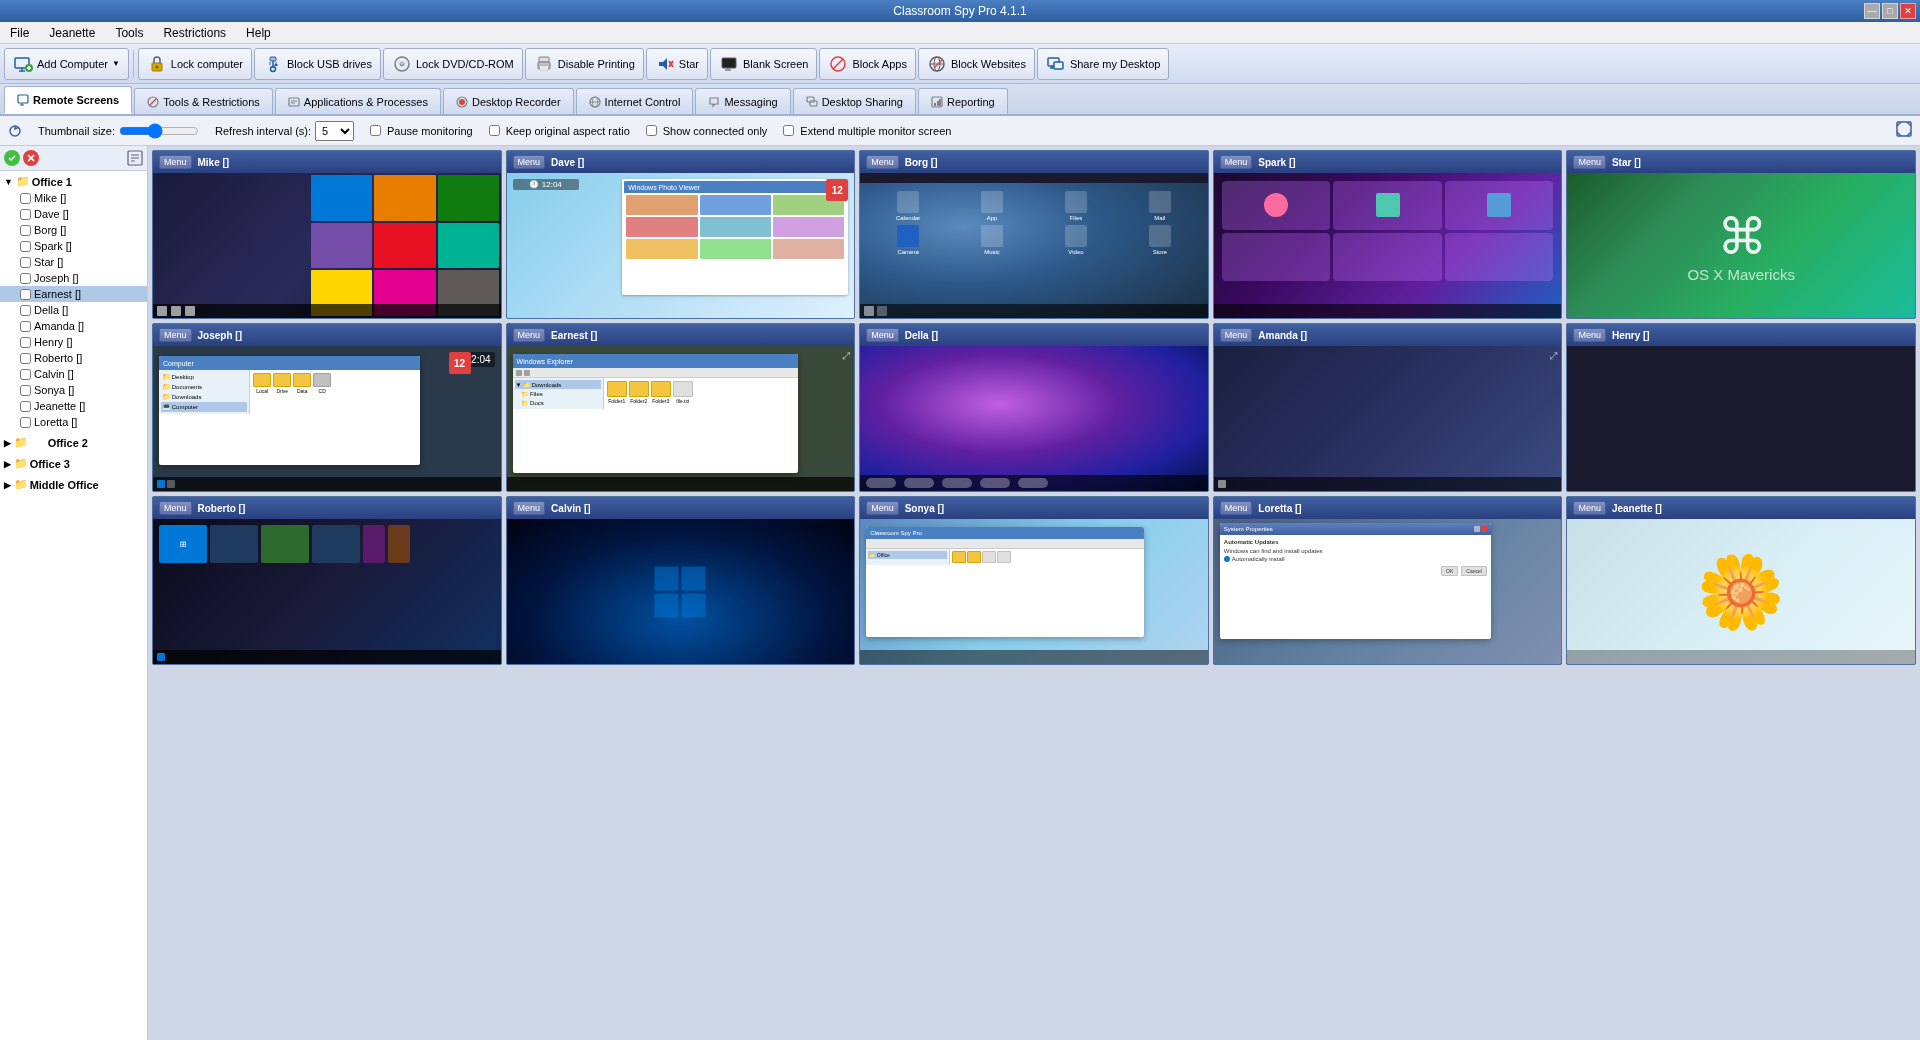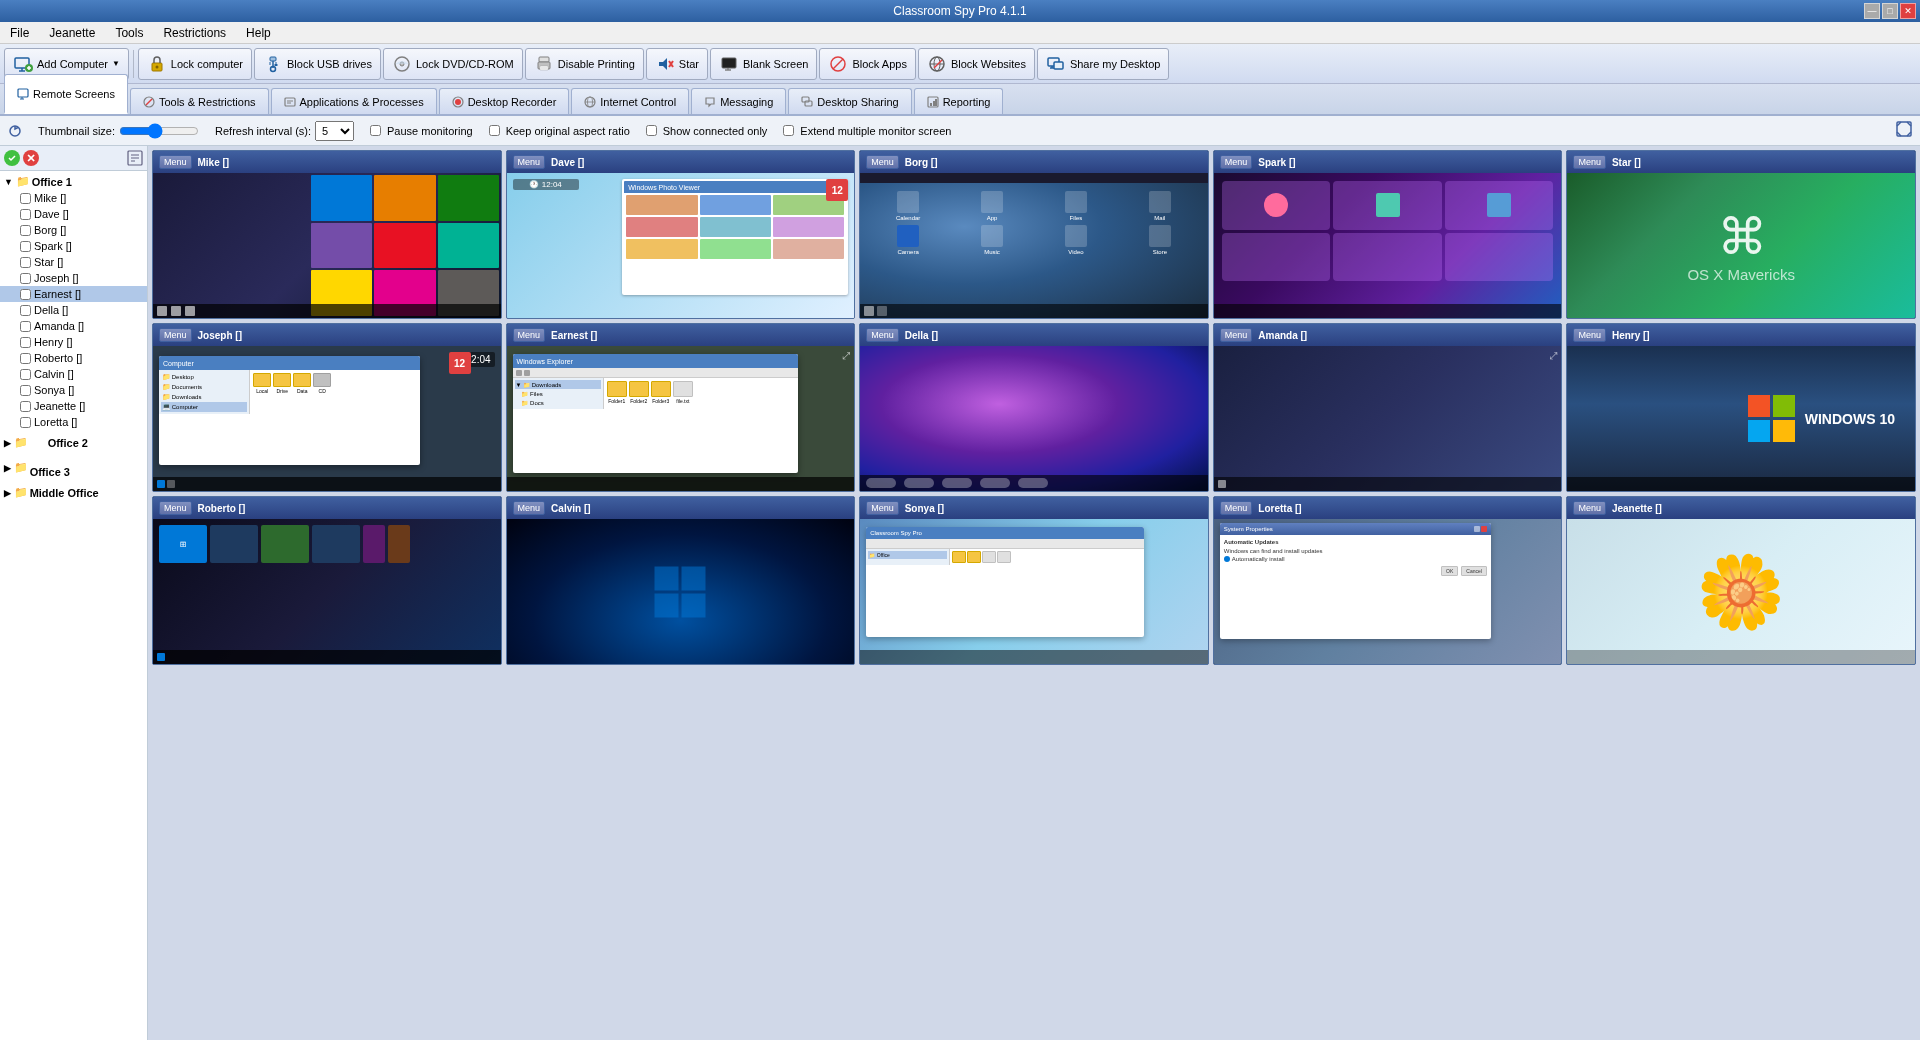--- a/index.html
+++ b/index.html
@@ -87,23 +87,23 @@
       cursor: pointer;
       font-size: 11px;
       display: flex;
       align-items: center;
       gap: 4px;
       margin-right: 2px;
       height: 26px;
     }
     .tab.active {
       background: white;
-      font-weight: normal;
+      font-weight: bold;
       border-bottom: 2px solid white;
-      height: 40px;
+      height: 28px;
     }
 
     
     #options-bar {
       background: #eef2f8;
       height: 30px;
       display: flex;
       align-items: center;
       padding: 0 8px;
       gap: 16px;
@@ -626,21 +626,21 @@
       <div class="tree-group-header">
         <span class="tri">▶</span>
         <span class="folder-orange">📁</span>
         <span style="margin-left:20px;">Office 2</span>
       </div>
     </div>
     <div class="tree-group">
       <div class="tree-group-header">
         <span class="tri">▶</span>
         <span class="folder-orange">📁</span>
-        <span style="margin-left:2px;margin-top:9px;">Office 3</span>
+        <span style="margin-left:2px;">Office 3</span>
       </div>
     </div>
     <div class="tree-group">
       <div class="tree-group-header">
         <span class="tri">▶</span>
         <span class="folder-orange">📁</span>
         <span style="margin-left:2px;">Middle Office</span>
       </div>
     </div>
   </div>
@@ -945,38 +945,20 @@
             </div>
           </div>
         </div>
       </div>
 
       <div class="screen-card">
         <div class="screen-header">
           <button class="screen-menu-btn">Menu</button>
           <span class="screen-title">Henry []</span>
         </div>
-        <div class="screen-preview">
-          <div style="width:100%;height:100%;background:linear-gradient(180deg,#1a3050 0%,#2a5080 40%,#1a2840 100%);display:flex;align-items:center;justify-content:flex-end;padding-right:20px;">
-            <div style="display:flex;align-items:center;gap:10px;">
-              <div style="display:flex;flex-direction:column;gap:3px;">
-                <div style="display:flex;gap:3px;">
-                  <div style="width:22px;height:22px;background:#f35325;"></div>
-                  <div style="width:22px;height:22px;background:#81bc06;"></div>
-                </div>
-                <div style="display:flex;gap:3px;">
-                  <div style="width:22px;height:22px;background:#05a6f0;"></div>
-                  <div style="width:22px;height:22px;background:#ffba08;"></div>
-                </div>
-              </div>
-              <div style="color:white;font-size:14px;font-weight:600;">WINDOWS 10</div>
-            </div>
-            <div style="position:absolute;bottom:0;left:0;right:0;height:14px;background:rgba(0,0,0,0.6);"></div>
-          </div>
-        </div>
       </div>
 
       <div class="screen-card">
         <div class="screen-header">
           <button class="screen-menu-btn">Menu</button>
           <span class="screen-title">Roberto []</span>
         </div>
         <div class="screen-preview">
           <div style="width:100%;height:100%;background:linear-gradient(135deg,#0a0a1a,#1a1a3a,#0f3060);position:relative;">
             <div style="padding:6px;">

